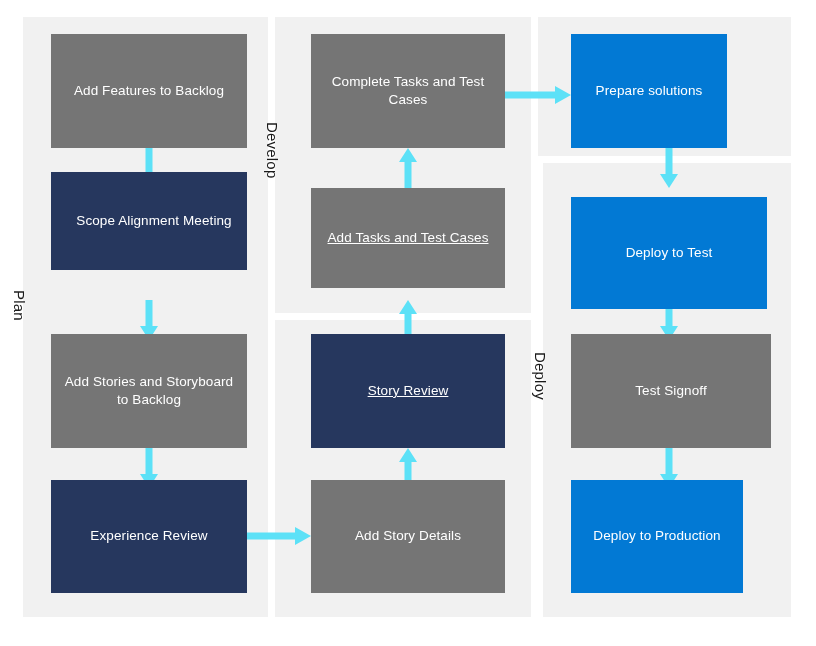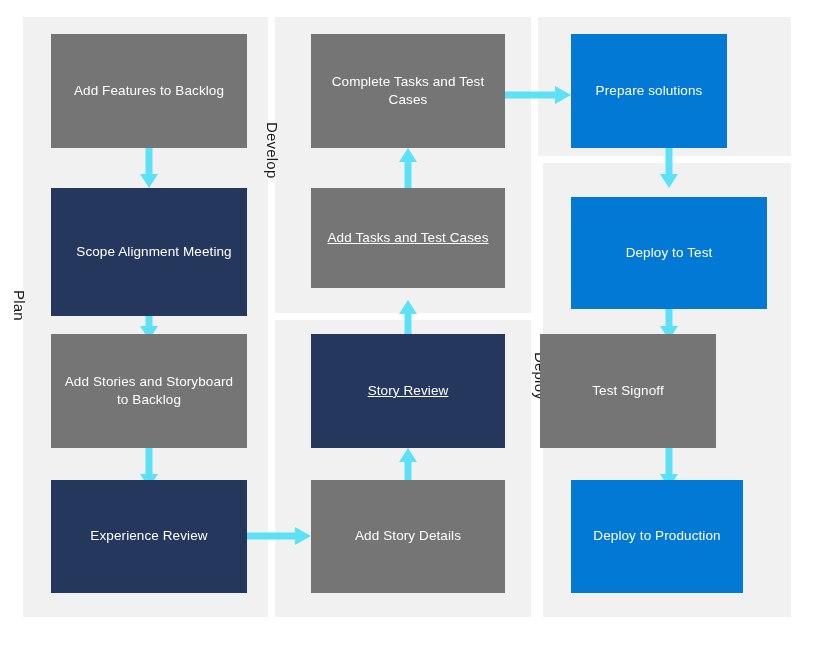--- a/index.html
+++ b/index.html
@@ -143,35 +143,35 @@
   </div>
 
   <div class="arrow" style="left:660px; top:448px;">
     <svg width="18" height="40" viewBox="0 0 18 40">
       <polygon points="5.5,0 12.5,0 12.5,26 18,26 9,40 0,26 5.5,26" fill="#5ce1f7"></polygon>
     </svg>
   </div>
 
   <div class="node gray" style="left:51px; top:34px; width:196px; height:114px;">Add Features to Backlog</div>
 
-  <div class="node navy" style="left:51px; top:188px; width:196px; height:128px;padding-left:20px;">Scope Alignment Meeting</div>
+  <div class="node navy" style="left:51px; top:172px; width:196px; height:98px;padding-left:20px;">Scope Alignment Meeting</div>
 
   <div class="node gray" style="left:51px; top:334px; width:196px; height:114px;">Add Stories and Storyboard to Backlog</div>
 
   <div class="node navy" style="left:51px; top:480px; width:196px; height:113px;">Experience Review</div>
 
   <div class="node gray" style="left:311px; top:34px; width:194px; height:114px;">Complete Tasks and Test Cases</div>
 
   <div class="node gray" style="left:311px; top:188px; width:194px; height:100px;text-decoration:underline;">Add Tasks and Test Cases</div>
 
   <div class="node navy" style="left:311px; top:334px; width:194px; height:114px;text-decoration:underline;">Story Review</div>
 
   <div class="node gray" style="left:311px; top:480px; width:194px; height:113px;">Add Story Details</div>
 
   <div class="node blue" style="left:571px; top:34px; width:156px; height:114px;">Prepare solutions</div>
 
   <div class="node blue" style="left:571px; top:197px; width:196px; height:112px;">Deploy to Test</div>
 
-  <div class="node gray" style="left:540px; top:334px; width:176px; height:114px;">Test Signoff</div>
+  <div class="node gray" style="left:571px; top:334px; width:200px; height:114px;">Test Signoff</div>
 
   <div class="node blue" style="left:571px; top:480px; width:172px; height:113px;">Deploy to Production</div>
 
 </div>
 
 </body></html>

